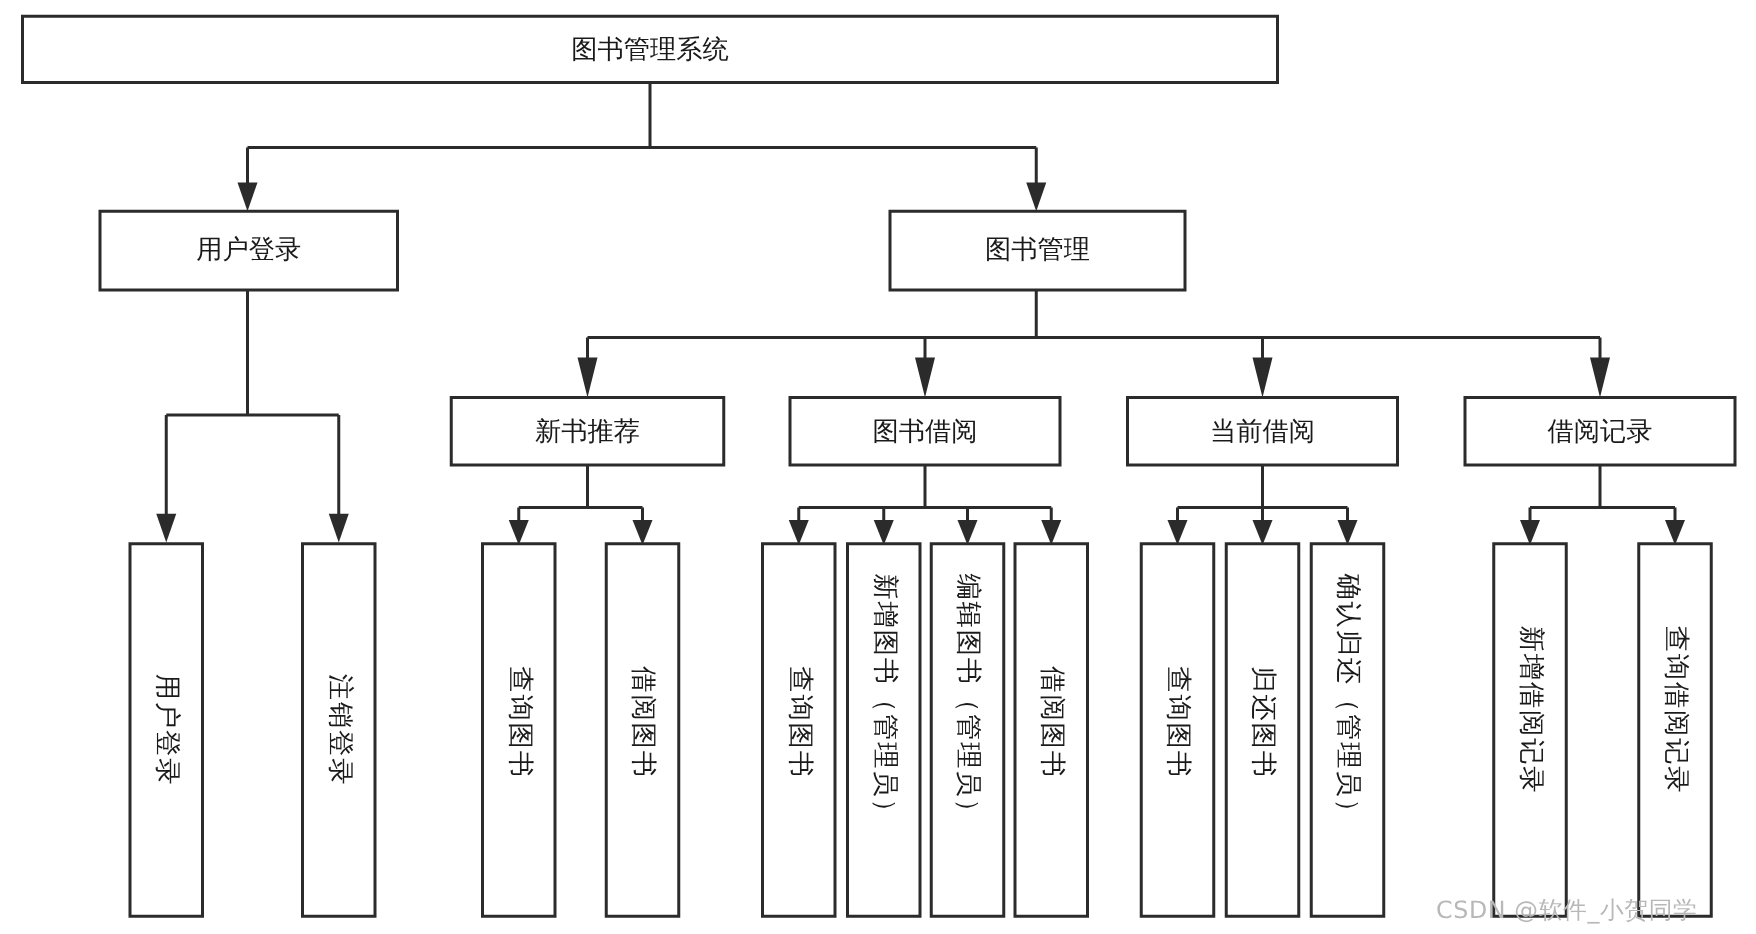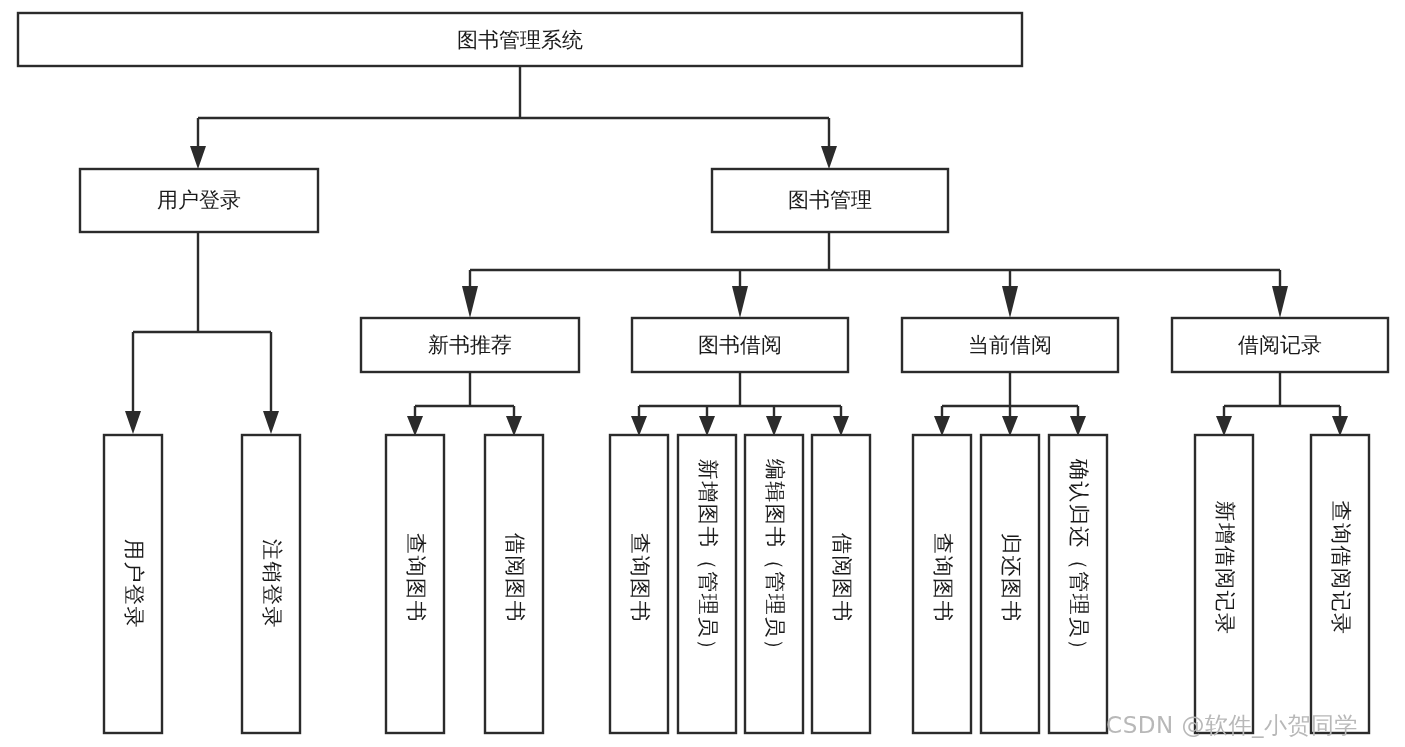--- a/index.html
+++ b/index.html
@@ -56,21 +56,21 @@
     text-anchor: middle;
     dominant-baseline: middle;
     letter-spacing: 1.5px;
     white-space: pre;
   }
   .watermark-text {
     position: absolute;
     right: 8px;
     bottom: 6px;
     font-family: "DejaVu Sans", "Liberation Sans", sans-serif;
-    font-size: 23px;
+    font-size: 19px;
     color: #b8b8b8;
     letter-spacing: 0.5px;
     pointer-events: none;
     user-select: none;
     white-space: pre;
   }
 </style>
 </head>
 <body>
 

